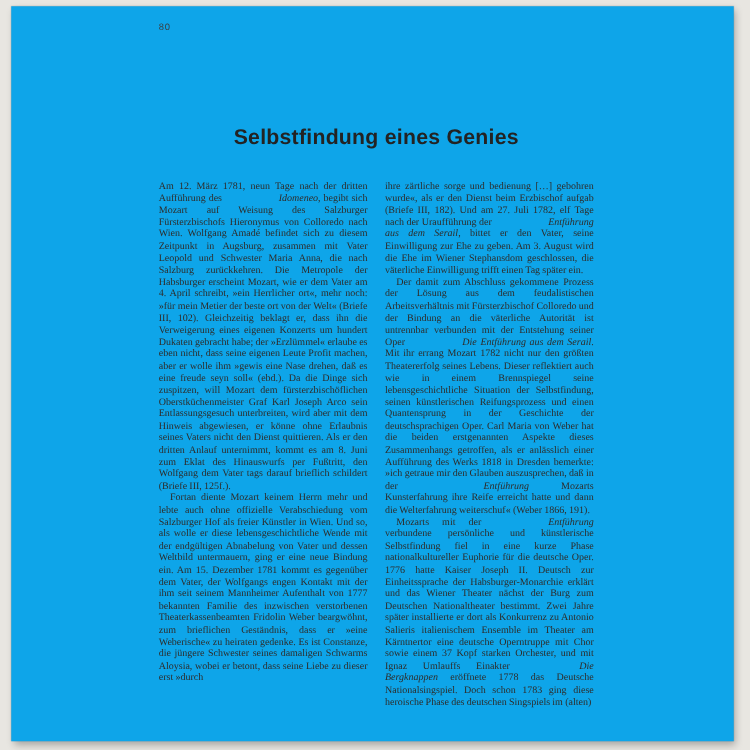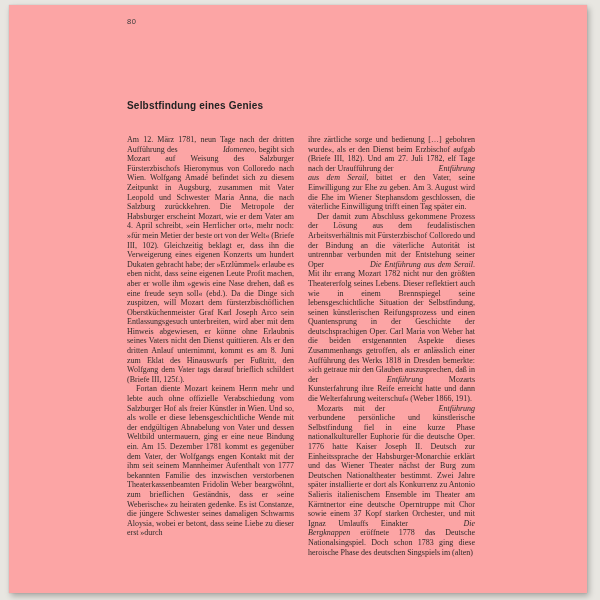--- a/index.html
+++ b/index.html
@@ -10,41 +10,41 @@
     background: #e8e6e1;
     overflow: hidden;
     font-family: "Liberation Serif", serif;
   }
   .sheet {
     position: absolute;
     left: 9px;
     top: 5px;
     width: 578px;
     height: 588px;
-    background: #fca5a5;
+    background: #0ea5e9;
     box-shadow: 2px 3px 6px rgba(0,0,0,0.28), 0 0 1px rgba(0,0,0,0.2);
   }
   .inner {
     position: relative;
     height: 100%;
     padding: 12px 112px 0 118px;
     box-sizing: border-box;
   }
   .pagehead {
     font-family: "Liberation Sans", sans-serif;
     font-size: 7.5px;
     letter-spacing: 0.6px;
     color: #3c3c3c;
   }
   h1.title {
     margin: 74px 0 24px 0;
-    text-align: left;
+    text-align: center;
     font-family: "Liberation Sans", sans-serif;
     font-weight: bold;
-    font-size: 10px;
+    font-size: 17px;
     letter-spacing: 0.2px;
     color: #232323;
   }
   .columns {
     display: flex;
     gap: 14px;
   }
   .col {
     flex: 1 1 0;
     min-width: 0;

